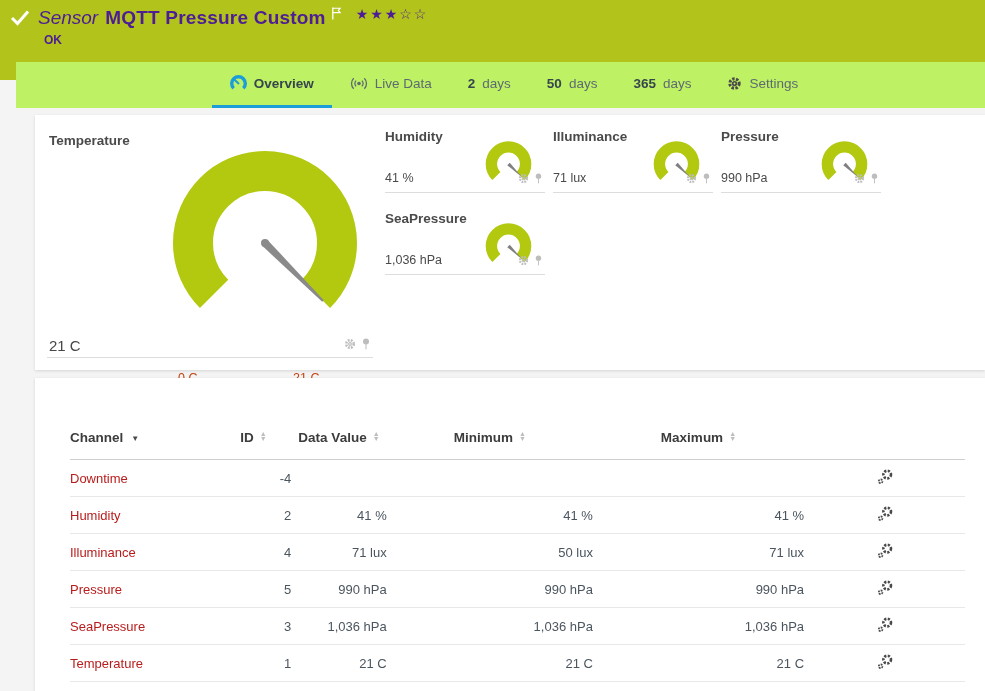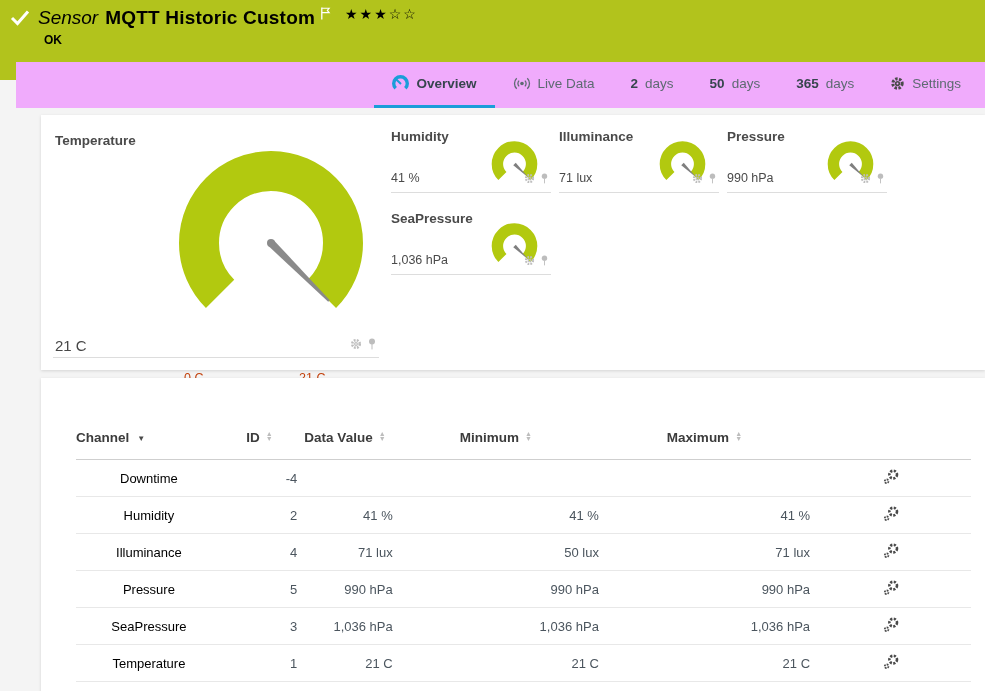--- a/index.html
+++ b/index.html
@@ -1,38 +1,38 @@
 <!DOCTYPE html>
 <html><head>
 <meta charset="utf-8">
 <style>
   * { margin:0; padding:0; box-sizing:border-box; }
   html,body { background:#e9e9e9; }
   body { font-family:"Liberation Sans","DejaVu Sans",sans-serif; }
   .page { position:relative; width:985px; height:691px; background:#f4f4f4; overflow:hidden; }
 
   
-  .hdr { position:absolute; top:0; left:0; right:0; height:80px; background:#b2c31c; color:#000000;text-decoration:underline; }
+  .hdr { position:absolute; top:0; left:0; right:0; height:80px; background:#b2c31c; color:#4c1d95;text-decoration:underline; }
   .hdr-row { position:absolute; top:7px; left:10px; display:flex; align-items:center; }
   .check-ic { margin-right:8px; display:flex; }
   .hdr-kind { font-style:italic; font-size:19px; font-weight:400; margin-right:7px; }
   .hdr-title { font-size:19px; font-weight:700; letter-spacing:.2px; }
   .flag-ic { margin-left:5px; align-self:flex-start; margin-top:0; display:flex; }
   .stars { margin-left:14px; align-self:flex-start; margin-top:-1px; font-size:14px; letter-spacing:2px; font-family:"DejaVu Sans",sans-serif; }
   .hdr-status { position:absolute; top:33px; left:44px; font-size:12px; font-weight:700; }
 
   
-  .tabs { position:absolute; top:62px; left:16px; right:0; height:46px; background:#f0abfc; display:flex; justify-content:flex-end; padding:0 6px 0 33px; }
+  .tabs { position:absolute; top:62px; left:16px; right:0; height:46px; background:#bef264; display:flex; justify-content:center; padding:0 6px 0 33px; }
   .tab { display:flex; align-items:center; gap:7px; padding:0 18px; font-size:13.5px; color:#5d6a72; cursor:pointer; border-bottom:3px solid transparent; }
   .tab .num { font-weight:700; color:#37454e; }
   .tab.active { border-bottom-color:#1b9dd9; color:#37454e; font-weight:700; }
   .tab svg { flex:none; }
 
   
-  .panel { position:absolute; left:41px; right:0; background:#fff; box-shadow:0 1px 3px rgba(0,0,0,.13);padding-left:14px; }
+  .panel { position:absolute; left:35px; right:0; background:#fff; box-shadow:0 1px 3px rgba(0,0,0,.13);padding-left:14px; }
   .panel-gauges { top:115px; height:255px; }
   .panel-table  { top:378px; height:330px; }
 
   
   .temp-cell { position:absolute; left:12px; top:10px; width:326px; height:233px; border-bottom:1px solid #ddd; }
   .cell-title { position:absolute; left:2px; top:8px; font-size:13.5px; font-weight:700; color:#4a4a4a; }
   .big-gauge { position:absolute; left:118px; top:18px; }
   .scale-lbl { position:absolute; top:202px; width:58px; text-align:left; font-size:12.5px; color:#c2410c;margin-top:44px; }
   .scale-min { left:131px; }
   .scale-max { left:246px; }
@@ -47,40 +47,40 @@
   .small-gauge { position:absolute; right:8px; top:12px; }
   .small-value { position:absolute; left:0; bottom:7px; font-size:12.5px; color:#4a4a4a; }
   .small-cell .cell-icons { right:2px; bottom:4px; }
 
   
   table.chan { position:absolute; left:35px; top:42px; border-collapse:collapse; table-layout:fixed; width:895px; font-size:13px; color:#4b555e; }
   col.c-channel{width:145px} col.c-id{width:75px} col.c-last{width:95px} col.c-min{width:205px} col.c-max{width:210px} col.c-act{width:160px}
   th { font-size:13.5px; font-weight:700; color:#3c3c3c; text-align:center; vertical-align:top; padding:10px 0 14px; border-bottom:1px solid #cfcfcf; }
   th.h-channel { text-align:left; }
   td { height:37px; border-bottom:1px solid #e8e8e8; text-align:right; }
-  td.b-channel { text-align:center; color:#000000; }
+  td.b-channel { text-align:left; color:#b91c1c; }
   td.b-act, th.h-act { text-align:center; }
   .sort { display:inline-flex; flex-direction:column; margin-left:6px; vertical-align:middle; color:#bdbdbd; font-size:7px; line-height:5px; position:relative; top:-2px; }
   .chan-arrow { font-size:8px; color:#4a4a4a; margin-left:8px; vertical-align:middle; }
   .rowgear { display:inline-flex; cursor:pointer; }
 </style>
 </head>
 <body>
 
 <div class="page">
 
   <div class="hdr">
     <div class="hdr-row">
       <span class="check-ic">
         <svg width="20" height="18" viewBox="0 0 20 18">
             <polyline points="2,9 7.5,14.5 18,2.5" fill="none" stroke="#ffffff" stroke-width="3"></polyline>
           </svg>
       </span>
       <span class="hdr-kind">Sensor</span>
-      <span class="hdr-title">MQTT Historic Custom</span>
+      <span class="hdr-title">MQTT Pressure Custom</span>
       <span class="flag-ic">
         <svg width="11" height="13" viewBox="0 0 11 13">
             <path d="M1.8 0.5 V12.5" stroke="#fff" stroke-width="1.3" fill="none"></path>
             <path d="M1.8 1.2 H9.2 L7.3 3.4 L9.2 5.6 H1.8" fill="none" stroke="#fff" stroke-width="1.1"></path>
           </svg>
       </span>
       <span class="stars">★★★☆☆</span>
     </div>
     <div class="hdr-status">OK</div>
   </div>

